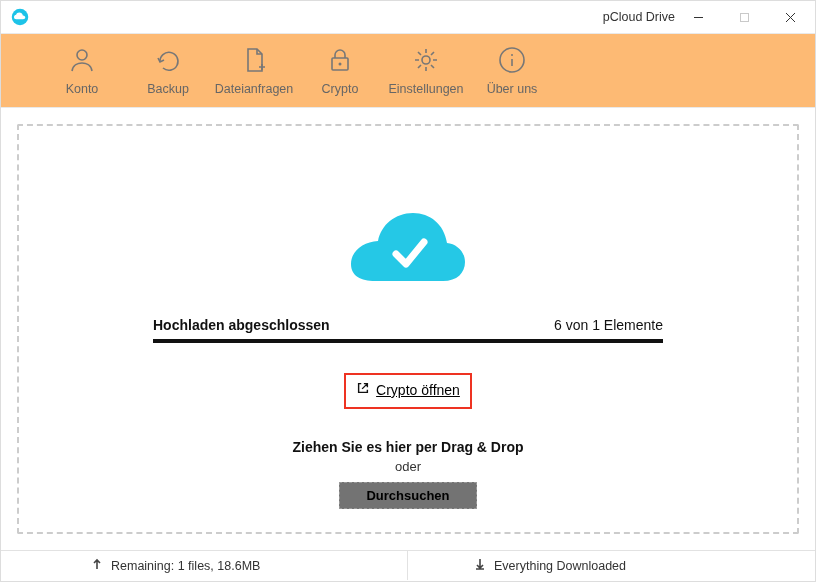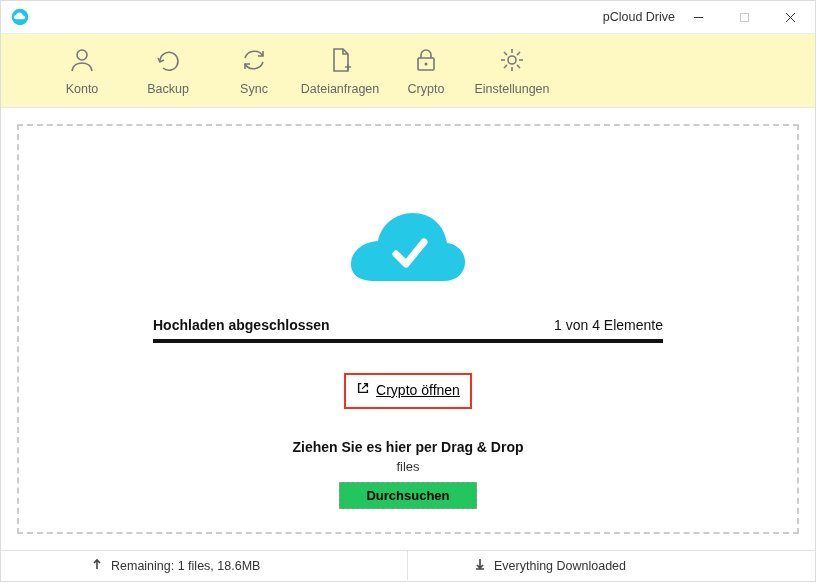--- a/index.html
+++ b/index.html
@@ -7,21 +7,21 @@
   
   
   .titlebar { display: flex; align-items: center; height: 32px; padding: 0 2px 0 10px; text-align: right; }
   .titlebar-logo { width: 18px; height: 18px; margin-right: 6px; }
   .titlebar-title { font-size: 12.5px; color: #333; flex: 1; }
   .win-btn { width: 46px; height: 32px; display: flex; align-items: center; justify-content: center; color: #444; }
   .win-btn svg { width: 11px; height: 11px; }
   .win-btn.dim { opacity: .35; }
   
   
-  .toolbar { display: flex; align-items: flex-start; padding: 2px 16px 0 38px; gap: 0; background: #fef9c3; border-top: 1px solid #e9e9e9; border-bottom: 1px solid #e9e9e9; height: 75px; }
+  .toolbar { display: flex; align-items: flex-start; padding: 2px 16px 0 38px; gap: 0; background: #fdba74; border-top: 1px solid #e9e9e9; border-bottom: 1px solid #e9e9e9; height: 75px; }
   .tool { display: flex; flex-direction: column; align-items: center; width: 86px; padding-top: 6px; cursor: default; color: #666; font-size: 12.5px; }
   .tool .ico { height: 36px; display:flex; align-items:center; justify-content:center; }
   .tool .ico svg { width: 28px; height: 28px; stroke: #777; fill: none; stroke-width: 1.6; }
   .tool.active { color: #111; }
   .tool.active .ico svg { stroke: #111; }
   .tool-label { margin-top: 4px; }
   .tool.active .tool-label { border-bottom: 2px solid #111; padding: 0 6px 6px; }
   
   
   .main { padding: 16px; height: 442px; }
@@ -30,21 +30,21 @@
   .progress-row { width: 510px; display: flex; justify-content: space-between; font-size: 14px; color: #111; margin-bottom: 6px; }
   .progress-row .st { font-weight: 600; }
   .bar { width: 510px; height: 4px; background: #111; margin-bottom: 30px; }
   
   .folder-btn-wrap { border: 2px solid #e32; padding: 6px 10px 8px; display:flex; align-items:center; gap:6px; margin-bottom: 30px; }
   .folder-btn-wrap svg { width: 14px; height:14px; stroke:#111; fill:none; stroke-width:1.6; }
   .folder-link { font-size: 14px; text-decoration: underline; color: #000; }
   
   .dnd-text { font-size: 14px; font-weight: 600; color:#111; }
   .or-text { font-size: 13px; color:#333; margin-top: 4px; margin-bottom: 8px; }
-  .browse { font-size: 13px; padding: 5px 26px; background: #22c55e; border: 1px dashed #999; font-weight:600; }
+  .browse { font-size: 13px; padding: 5px 26px; background: #737373; border: 1px dashed #999; font-weight:600; }
   
   
   .statusbar { display: flex; height: 30px; border-top: 1px solid #e2e2e2; font-size: 12.5px; color: #333; }
   .status-cell { display:flex; align-items:center; gap: 8px; padding: 0 0; }
   .status-cell:first-child { border-right: 1px solid #e2e2e2; width: 50%; padding-left: 90px; }
   .status-cell:last-child { width: 50%; justify-content:flex-start; padding-left: 66px; }
   .status-cell svg { width:12px; height:12px; stroke:#444; fill:none; stroke-width:1.6; }
 </style>
 </head>
 <body>
@@ -89,30 +89,20 @@
         <svg viewBox="0 0 28 28">
           <path d="M6 16a9 9 0 1 1 3 6"></path>
           <path d="M4 12l2 4 4-2"></path>
         </svg>
       </span>
     <span class="tool-label">Backup</span>
   </div>
   <div class="tool">
     <span class="ico">
         <svg viewBox="0 0 28 28">
-          <path d="M23 10a10 10 0 0 0-18 2"></path>
-          <path d="M5 18a10 10 0 0 0 18-2"></path>
-          <path d="M23 5v5h-5M5 23v-5h5"></path>
-        </svg>
-      </span>
-    <span class="tool-label">Sync</span>
-  </div>
-  <div class="tool">
-    <span class="ico">
-        <svg viewBox="0 0 28 28">
           <path d="M8 3h9l5 5v17H8z"></path>
           <path d="M17 3v5h5"></path>
           <path d="M19 21h6M22 18v6" stroke-width="1.6"></path>
         </svg>
       </span>
     <span class="tool-label">Dateianfragen</span>
   </div>
   <div class="tool">
     <span class="ico">
         <svg viewBox="0 0 28 28">
@@ -125,45 +115,55 @@
   </div>
   <div class="tool">
     <span class="ico">
         <svg viewBox="0 0 28 28">
           <circle cx="14" cy="14" r="4"></circle>
           <path d="M14 3v4M14 21v4M3 14h4M21 14h4M6 6l3 3M19 19l3 3M22 6l-3 3M9 19l-3 3"></path>
         </svg>
       </span>
     <span class="tool-label">Einstellungen</span>
   </div>
+  <div class="tool">
+    <span class="ico">
+        <svg viewBox="0 0 28 28">
+          <circle cx="14" cy="14" r="12"></circle>
+          <circle cx="14" cy="9" r="1" fill="#777" stroke="none"></circle>
+          <path d="M14 13v7"></path>
+        </svg>
+      </span>
+    <span class="tool-label">Über uns</span>
+  </div>
 </div>
 
 <div class="main">
   <div class="dropzone">
     <span class="cloud">
       <svg viewBox="0 0 120 78">
           <path d="M95 72c14 0 22-8 22-19 0-10-8-18-18-19C96 15 82 4 65 4 47 4 33 16 30 32c-15 1-27 10-27 23 0 12 10 17 24 17h68z" fill="#25c8e6"></path>
           <path d="M48 45l10 10 18-22" stroke="#fff" stroke-width="7" fill="none" stroke-linecap="round" stroke-linejoin="round"></path>
         </svg>
     </span>
     <div class="progress-row">
       <span class="st">Hochladen abgeschlossen</span>
-      <span>1 von 4 Elemente</span>
+      <span>6 von 1 Elemente</span>
     </div>
     <div class="bar"></div>
 
     <div class="folder-btn-wrap">
       <span><svg viewBox="0 0 16 16">
             <path d="M6 3H3v10h10v-3M9 3h4v4M13 3l-6 6"></path>
           </svg></span>
       <span class="folder-link">Crypto öffnen</span>
     </div>
 
     <div class="dnd-text">Ziehen Sie es hier per Drag &amp; Drop</div>
-    <div class="or-text">files</div>
+    <div class="or-text">oder</div>
     <button class="browse">Durchsuchen</button>
   </div>
 </div>
 
 <div class="statusbar">
   <div class="status-cell">
     <span><svg viewBox="0 0 12 12">
           <path d="M6 11V2M3 5l3-3 3 3"></path>
         </svg></span>
     <span>Remaining: 1 files, 18.6MB</span>

